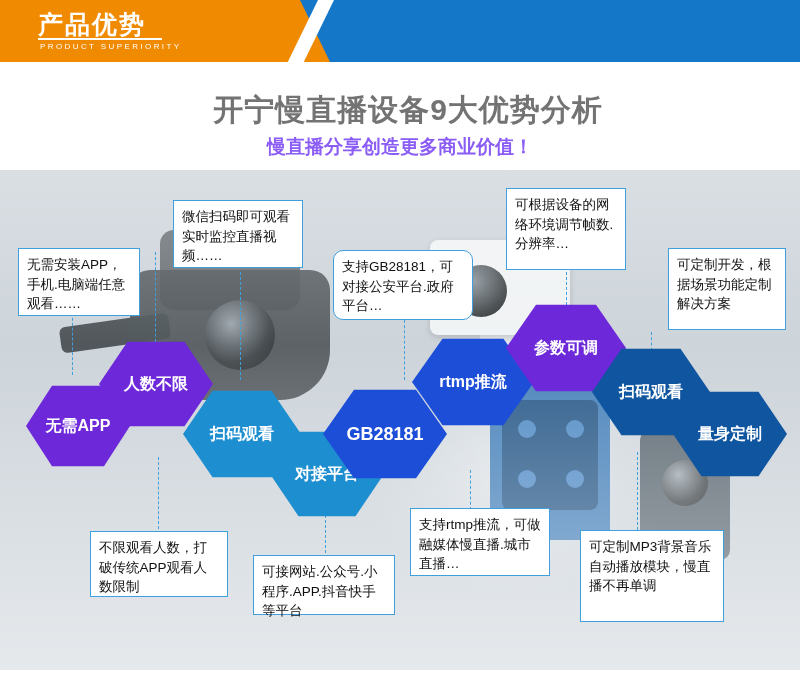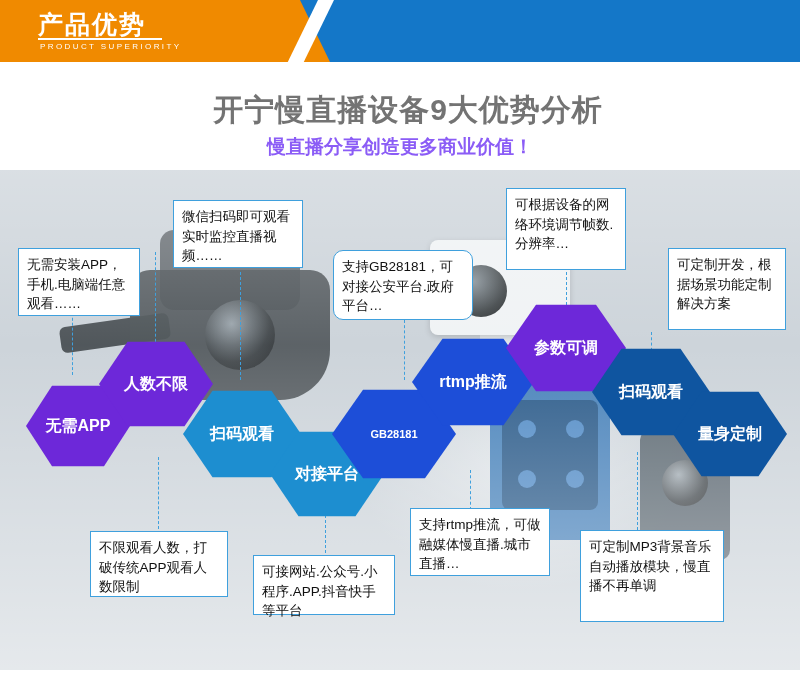--- a/index.html
+++ b/index.html
@@ -193,21 +193,21 @@
 </div>
 
 <div class="hex mid" style="left:183px;top:389px;width:118px;height:90px;font-size:16px;">
   <span>扫码观看</span>
 </div>
 
 <div class="hex mid" style="left:270px;top:430px;width:114px;height:88px;font-size:16px;">
   <span>对接平台</span>
 </div>
 
-<div class="hex dark" style="left:332px;top:388px;width:124px;height:92px;font-size:11px;">
+<div class="hex dark" style="left:323px;top:388px;width:124px;height:92px;font-size:18px;">
   <span>GB28181</span>
 </div>
 
 <div class="hex dark" style="left:412px;top:337px;width:122px;height:90px;font-size:16px;">
   <span>rtmp推流</span>
 </div>
 
 <div class="hex light" style="left:506px;top:303px;width:120px;height:90px;font-size:16px;">
   <span>参数可调</span>
 </div>

